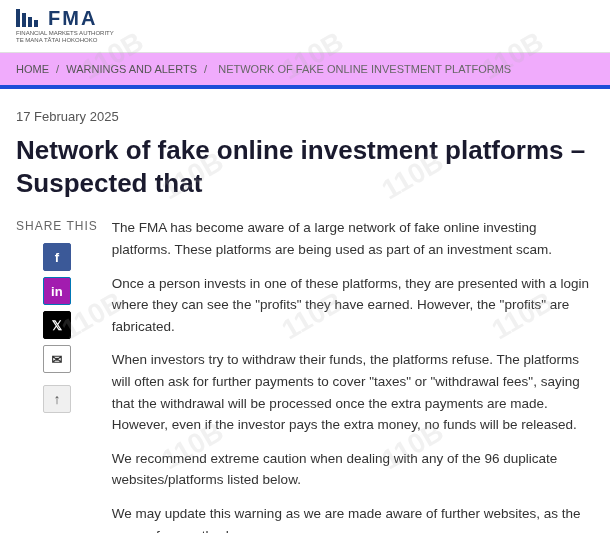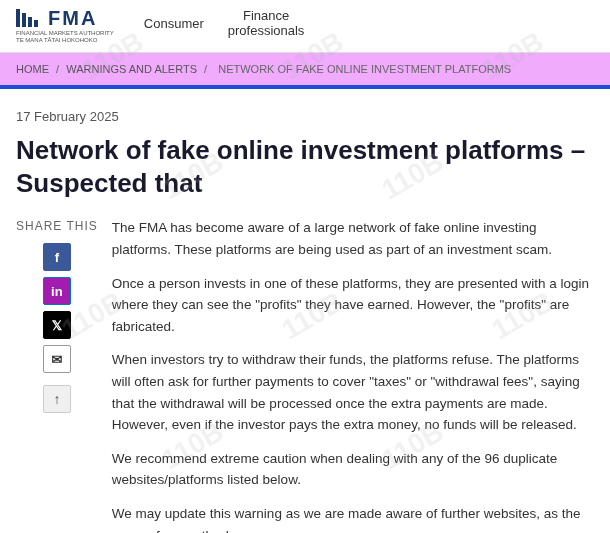--- a/index.html
+++ b/index.html
@@ -205,27 +205,20 @@
         <div class="logo-bar"></div>
         <div class="logo-bar"></div>
       </div>
       <span class="logo-text-fma">FMA</span>
     </div>
     <div class="logo-subtitle">
       <span>FINANCIAL MARKETS AUTHORITY</span><br>
       <span>TE MANA TĀTAI HOKOHOKO</span>
     </div>
   </div>
-  <nav class="nav-links">
-    <a class="nav-link">Consumer</a>
-    <div class="nav-link-multiline">
-      <span>Finance</span>
-      <span>professionals</span>
-    </div>
-  </nav>
 </header>
 
 <div class="breadcrumb">
   <a>HOME</a>
   <span>/</span>
   <a>WARNINGS AND ALERTS</a>
   <span>/</span>
   <span>NETWORK OF FAKE ONLINE INVESTMENT PLATFORMS</span>
 </div>
 

